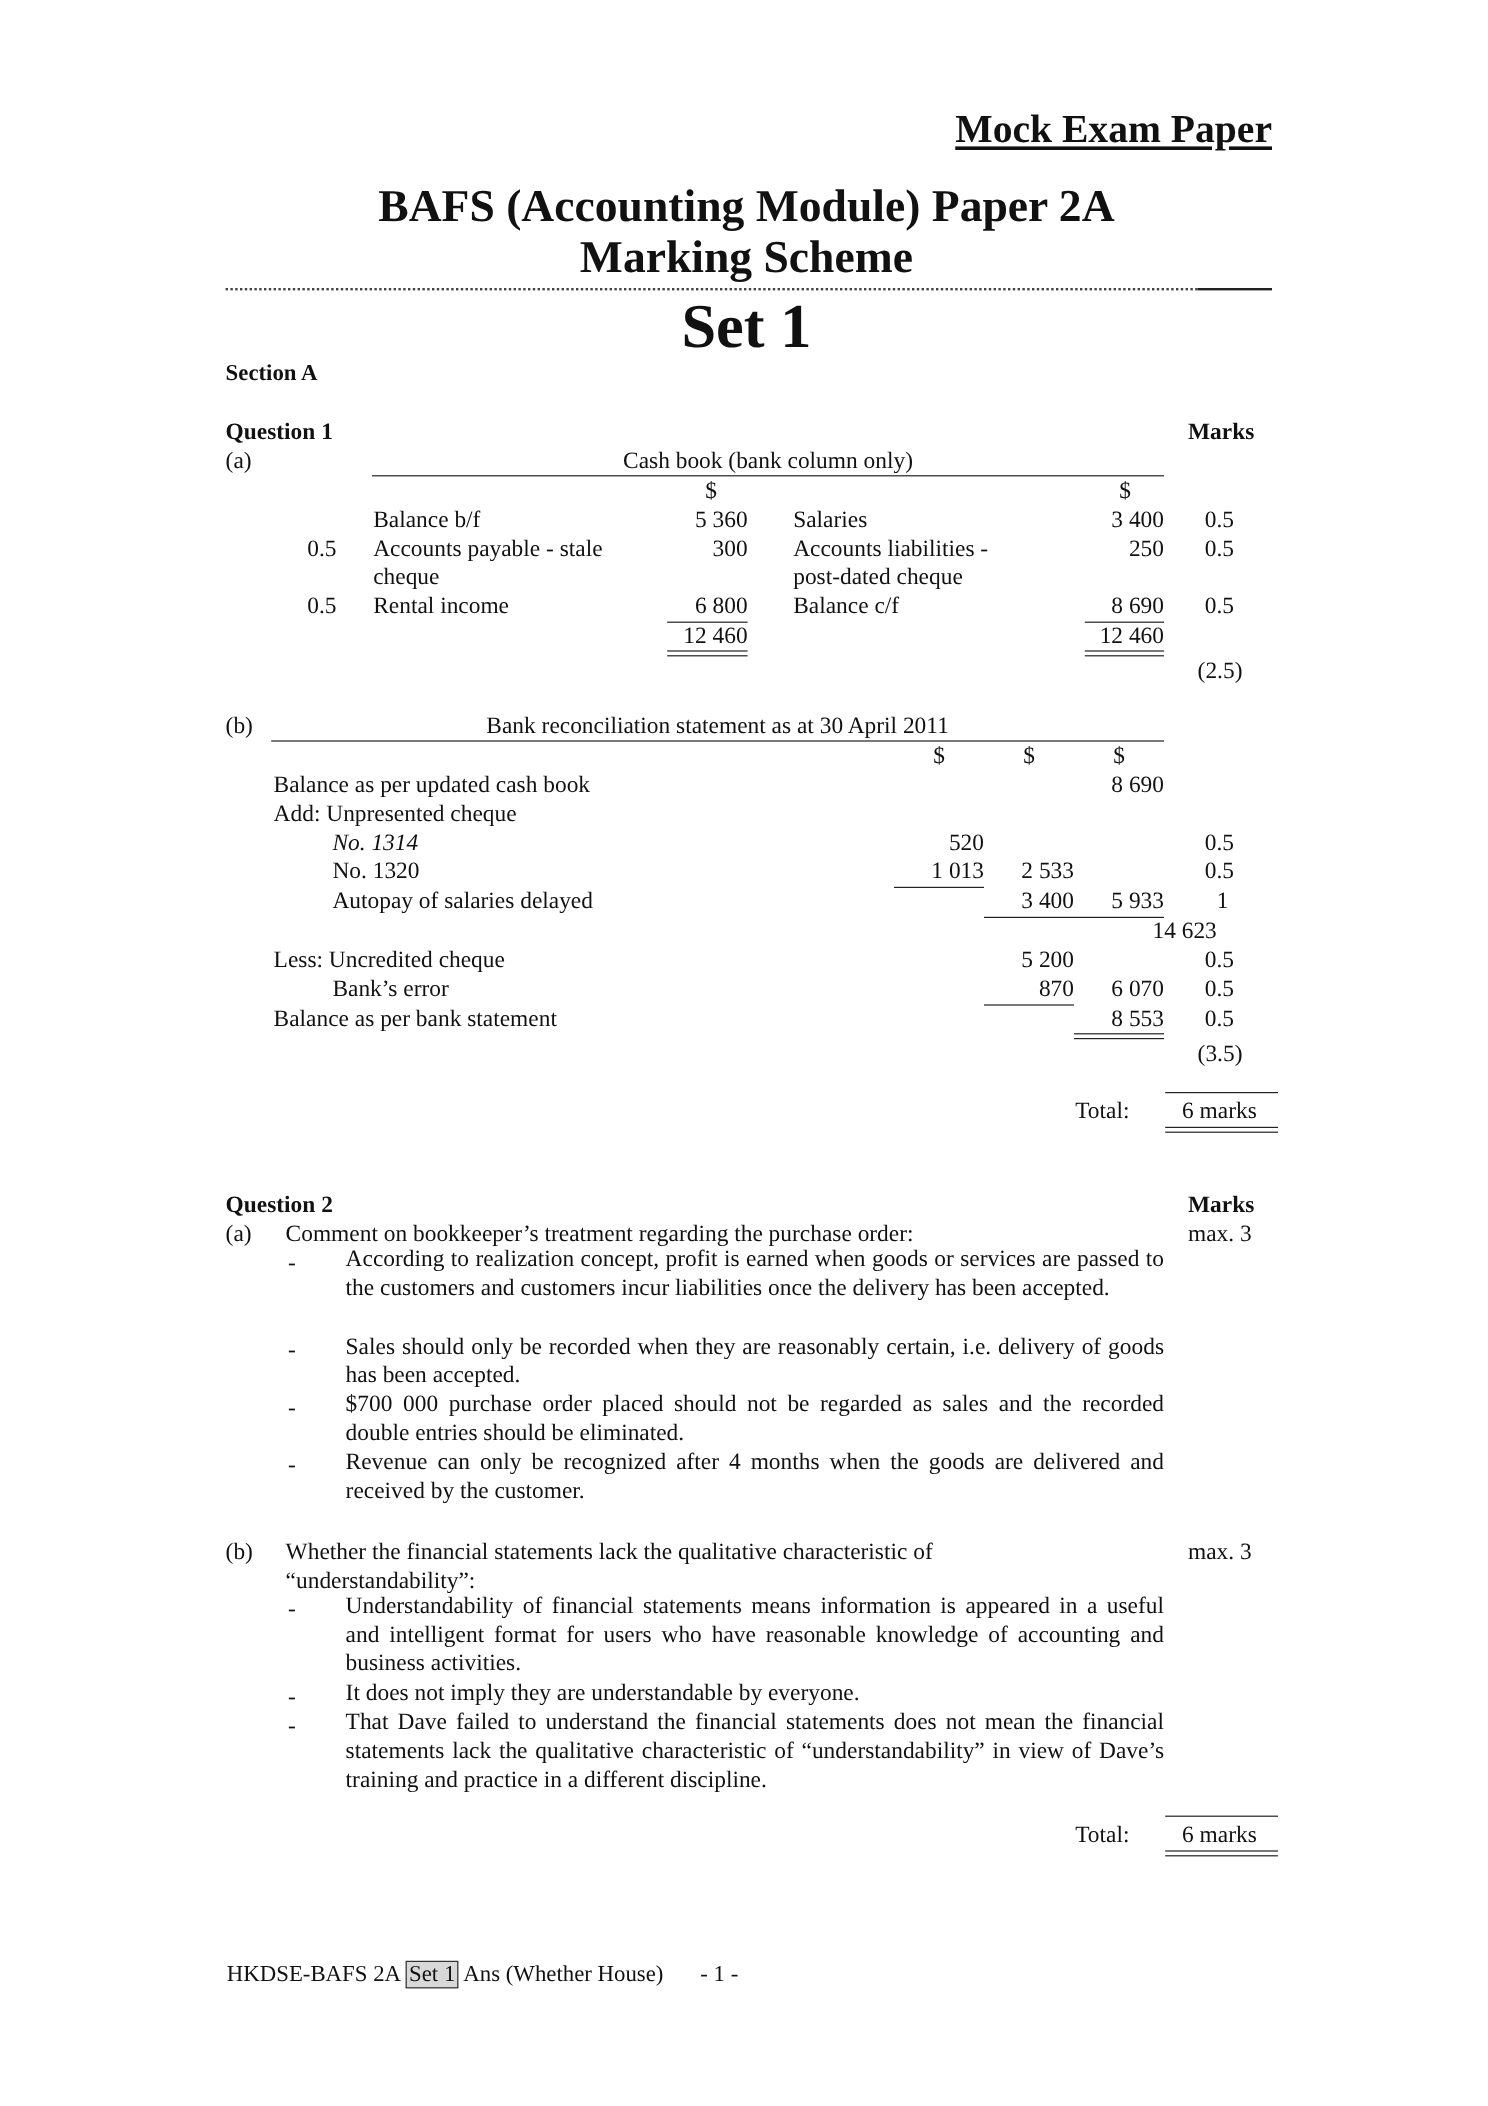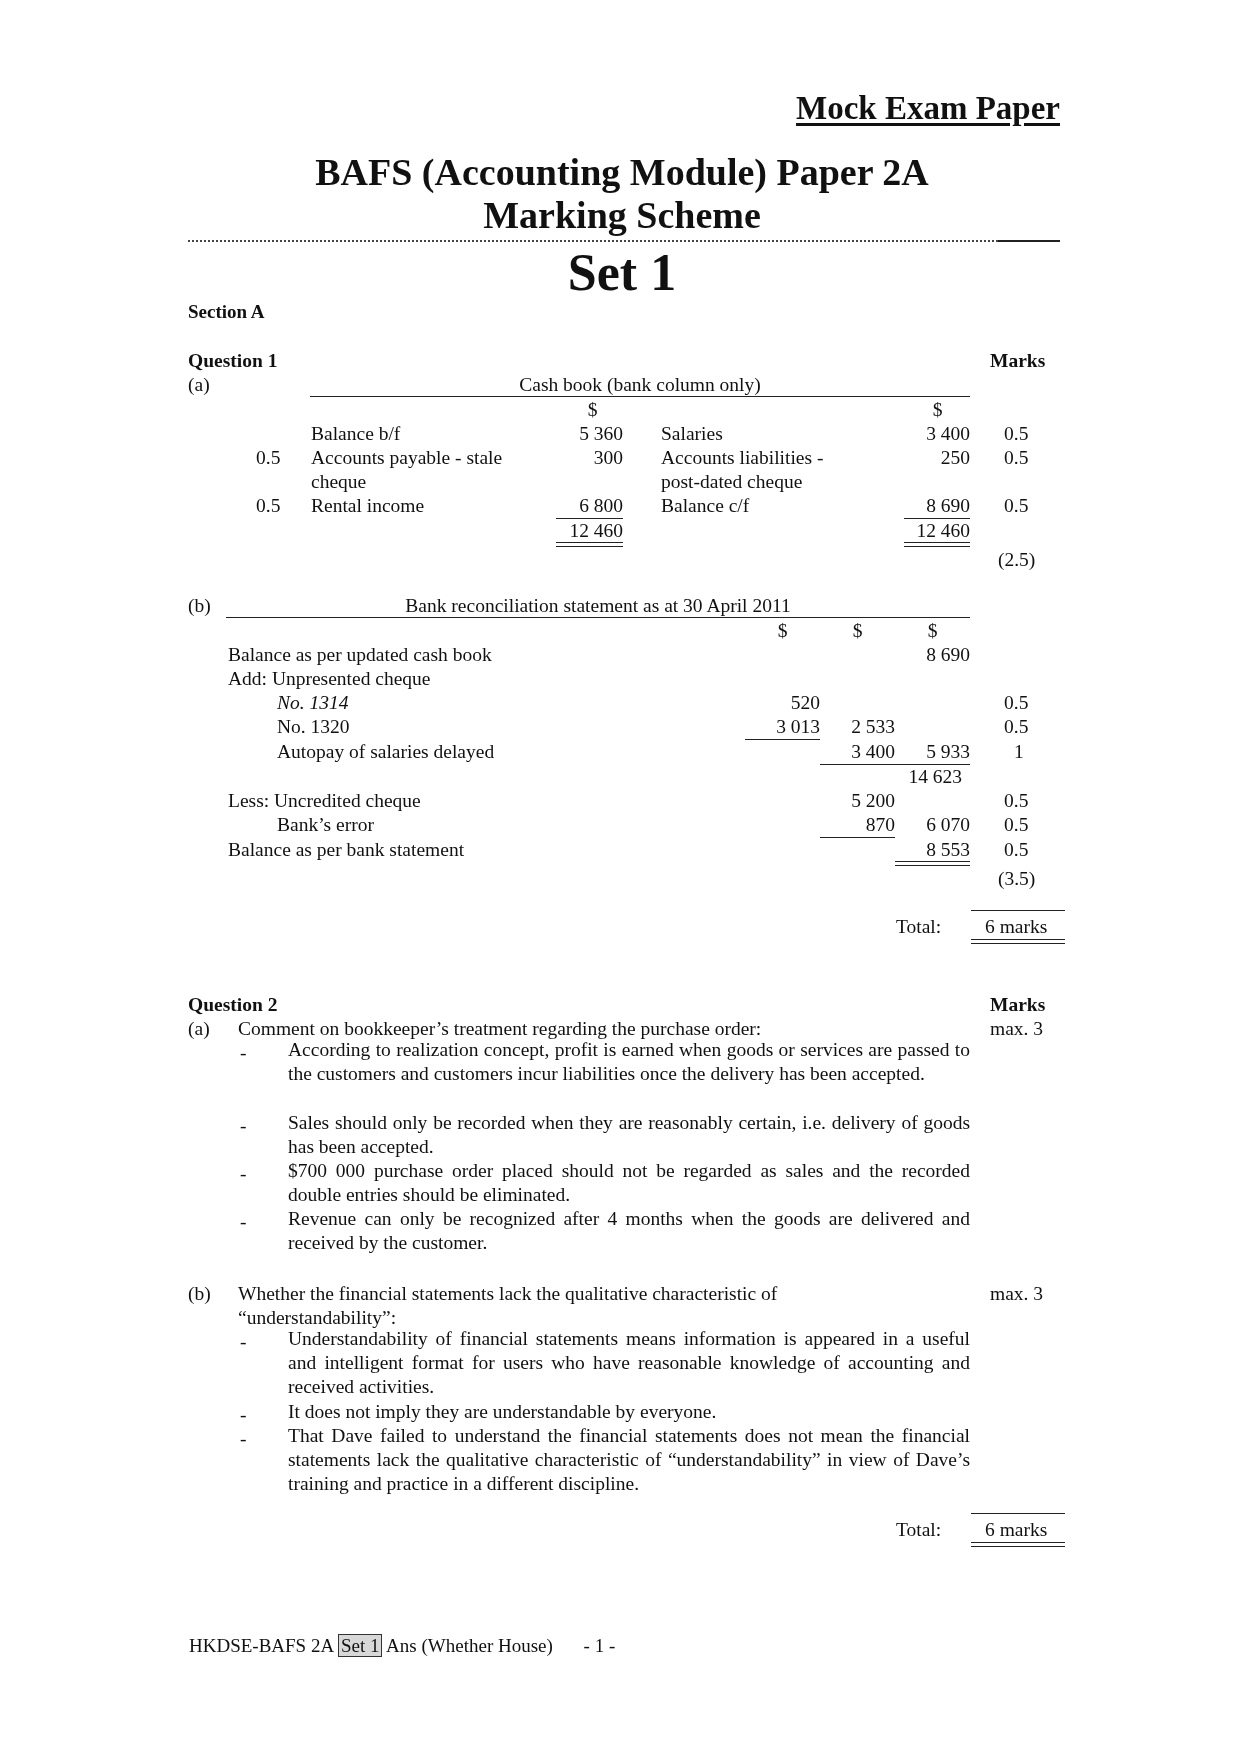--- a/index.html
+++ b/index.html
@@ -86,34 +86,34 @@
 <div>
   <div class="abs" style="left:228px; top:669px;">Add: Unpresented cheque</div>
 </div>
 <div>
   <div class="abs" style="left:277px; top:693px;font-style:italic;">No. 1314</div>
   <div class="abs r" style="left:740px; width:80px; top:693px;">520</div>
   <div class="abs" style="left:1004px; top:693px;">0.5</div>
 </div>
 <div>
   <div class="abs" style="left:277px; top:717px;">No. 1320</div>
-  <div class="abs r" style="left:740px; width:80px; top:717px;">3 013</div>
+  <div class="abs r" style="left:740px; width:80px; top:717px;">1 013</div>
   <div class="abs r" style="left:815px; width:80px; top:717px;text-align:right;">2 533</div>
   <div class="abs" style="left:1004px; top:717px;">0.5</div>
 </div>
 <div class="hr" style="left:745px; width:75px; top:739px;"></div>
 <div>
   <div class="abs" style="left:277px; top:742px;">Autopay of salaries delayed</div>
   <div class="abs r" style="left:815px; width:80px; top:742px;">3 400</div>
   <div class="abs r" style="left:880px; width:90px; top:742px;">5 933</div>
   <div class="abs" style="left:1014px; top:742px;">1</div>
 </div>
 <div class="hr" style="left:820px; width:150px; top:764px;"></div>
 <div>
-  <div class="abs r" style="left:872px; width:90px; top:767px;">14 623</div>
+  <div class="abs r" style="left:924px; width:90px; top:767px;">14 623</div>
 </div>
 <div>
   <div class="abs" style="left:228px; top:791px;">Less: Uncredited cheque</div>
   <div class="abs r" style="left:815px; width:80px; top:791px;">5 200</div>
   <div class="abs" style="left:1004px; top:791px;">0.5</div>
 </div>
 <div>
   <div class="abs" style="left:277px; top:815px;">Bank’s error</div>
   <div class="abs r" style="left:815px; width:80px; top:815px;">870</div>
   <div class="abs r" style="left:880px; width:90px; top:815px;">6 070</div>
@@ -151,21 +151,21 @@
   <div class="just" style="left:288px; width:682px; top:1207px;">Revenue can only be recognized after 4 months when the goods are delivered and received by the customer.</div>
 </div>
 
 <div class="abs" style="left:188px; top:1284px;">(b)</div>
 <div class="abs" style="left:238px; top:1284px;">Whether the financial statements lack the qualitative characteristic of</div>
 <div class="abs" style="left:238px; top:1308px;">“understandability”:</div>
 <div class="abs" style="left:990px; top:1284px;">max. 3</div>
 
 <div>
   <div class="abs" style="left:240px; top:1332px;">-</div>
-  <div class="just" style="left:288px; width:682px; top:1327px;">Understandability of financial statements means information is appeared in a useful and intelligent format for users who have reasonable knowledge of accounting and received activities.</div>
+  <div class="just" style="left:288px; width:682px; top:1327px;">Understandability of financial statements means information is appeared in a useful and intelligent format for users who have reasonable knowledge of accounting and business activities.</div>
   <div class="abs" style="left:240px; top:1405px;">-</div>
   <div class="just" style="left:288px; width:682px; top:1400px;">It does not imply they are understandable by everyone.</div>
   <div class="abs" style="left:240px; top:1429px;">-</div>
   <div class="just" style="left:288px; width:682px; top:1424px;">That Dave failed to understand the financial statements does not mean the financial statements lack the qualitative characteristic of “understandability” in view of Dave’s training and practice in a different discipline.</div>
 </div>
 
 <div class="hr" style="left:971px; width:94px; top:1513px;"></div>
 <div class="abs" style="left:896px; top:1520px;">Total:</div>
 <div class="abs" style="left:985px; top:1520px;">6 marks</div>
 <div class="dbl" style="left:971px; width:94px; top:1542px;"></div>

